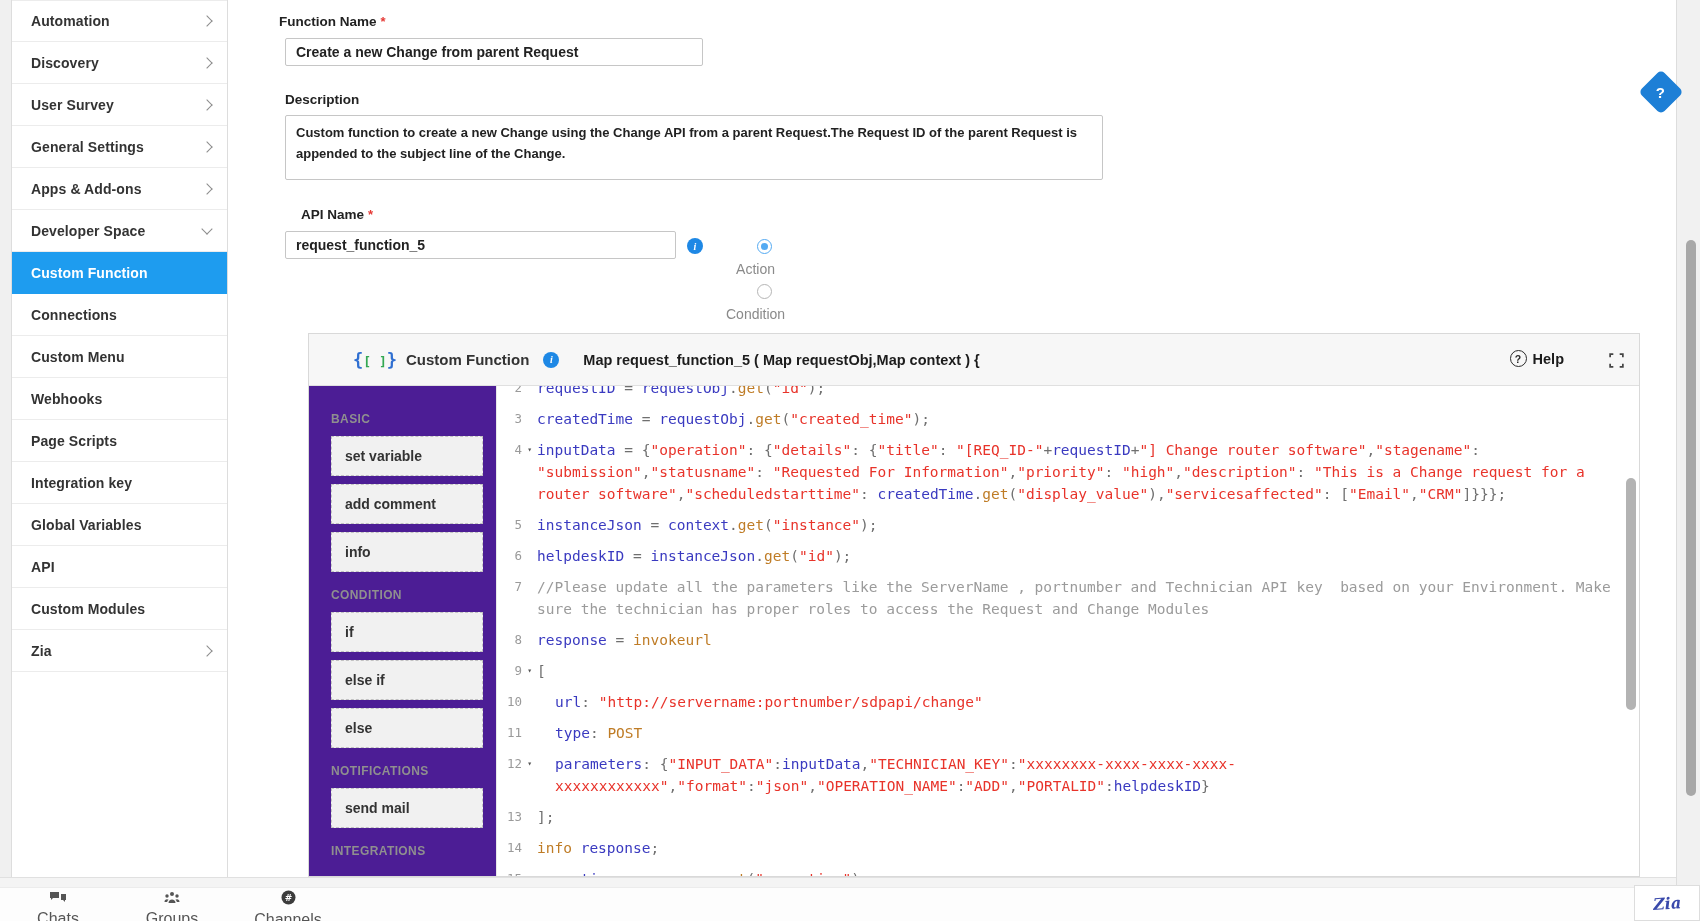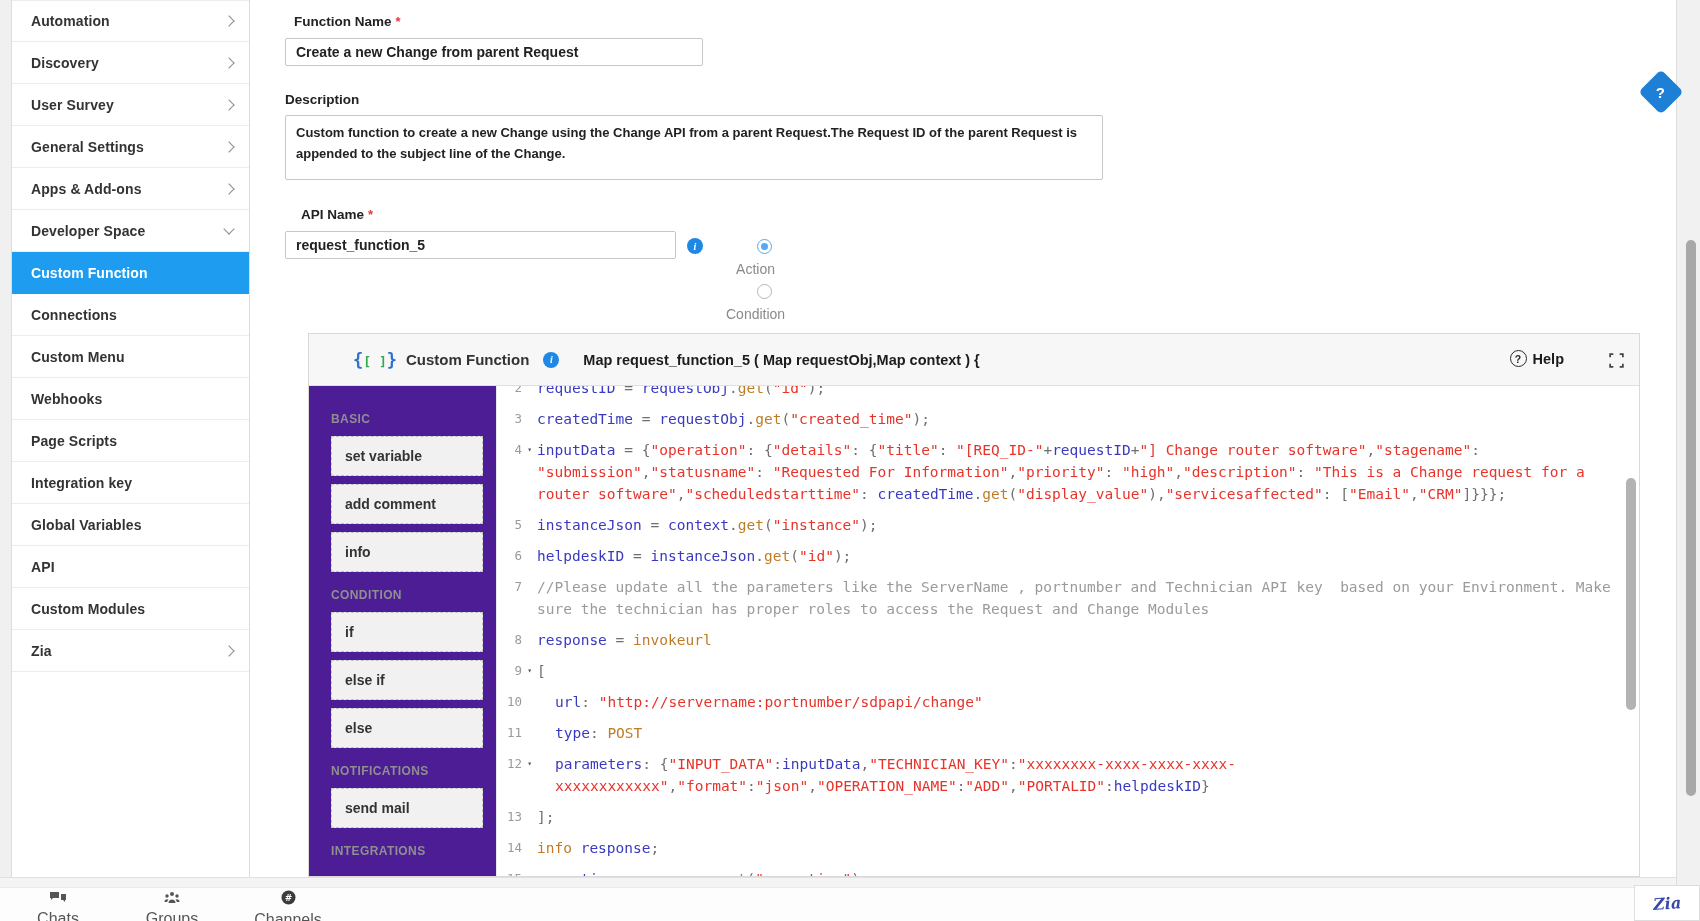--- a/index.html
+++ b/index.html
@@ -2,21 +2,21 @@
 <html><head>
 <meta charset="utf-8">
 <style>
   * { margin:0; padding:0; box-sizing:border-box; }
   html,body { width:1700px; height:921px; overflow:hidden; background:#fff;
               font-family:"Liberation Sans", sans-serif; }
   .abs { position:absolute; }
 
   
   #left-gutter { left:0; top:0; width:12px; height:877px; background:#f0f0f0; border-right:1px solid #ddd; }
-  #sidebar { left:12px; top:0; width:238px; height:877px; background:#fff; border-right:1px solid #ddd; }
+  #sidebar { left:12px; top:0; width:216px; height:877px; background:#fff; border-right:1px solid #ddd; }
   .side-item { height:42px; display:flex; align-items:center; padding:0 16px 0 19px;
                border-bottom:1px solid #ececec; font-size:14px; font-weight:600; color:#333; cursor:pointer; }
   .side-item:first-child { border-top:1px solid #ececec; }
   .side-item.active { background:#1e9cef; color:#fff; border-bottom:none; }
   .side-item .lbl { flex:1; letter-spacing:.1px; }
   .chev { width:8px; height:8px; border-right:1.6px solid #8c8c8c; border-bottom:1.6px solid #8c8c8c; }
   .chev.right { transform:rotate(-45deg); }
   .chev.down  { transform:rotate(45deg); margin-top:-3px; }
 
   
@@ -149,21 +149,21 @@
     </div>
     <div class="side-item">
       <span class="lbl">Custom Modules</span>
     </div>
     <div class="side-item">
       <span class="lbl">Zia</span>
       <span class="chev right"></span>
     </div>
   </div>
 
-<div class="abs form-label" style="left:294px; top:14px;">
+<div class="abs form-label" style="left:279px; top:14px;">
   <span>Function Name</span><span class="req">*</span>
 </div>
 <div class="abs" style="left:285px; top:38px; width:418px;">
   <input class="tbox" value="Create a new Change from parent Request" style="">
 </div>
 <div class="abs form-label" style="left:285px; top:92px;">Description</div>
 <div id="desc-box" class="abs tbox" style="left:285px; top:115px; width:818px; height:65px;">Custom function to create a new Change using the Change API from a parent Request.The Request ID of the parent Request is appended  to the subject line of the Change.</div>
 <div class="abs form-label" style="left:285px; top:207px;margin-left:16px;">
   <span>API Name</span><span class="req">*</span>
 </div>

